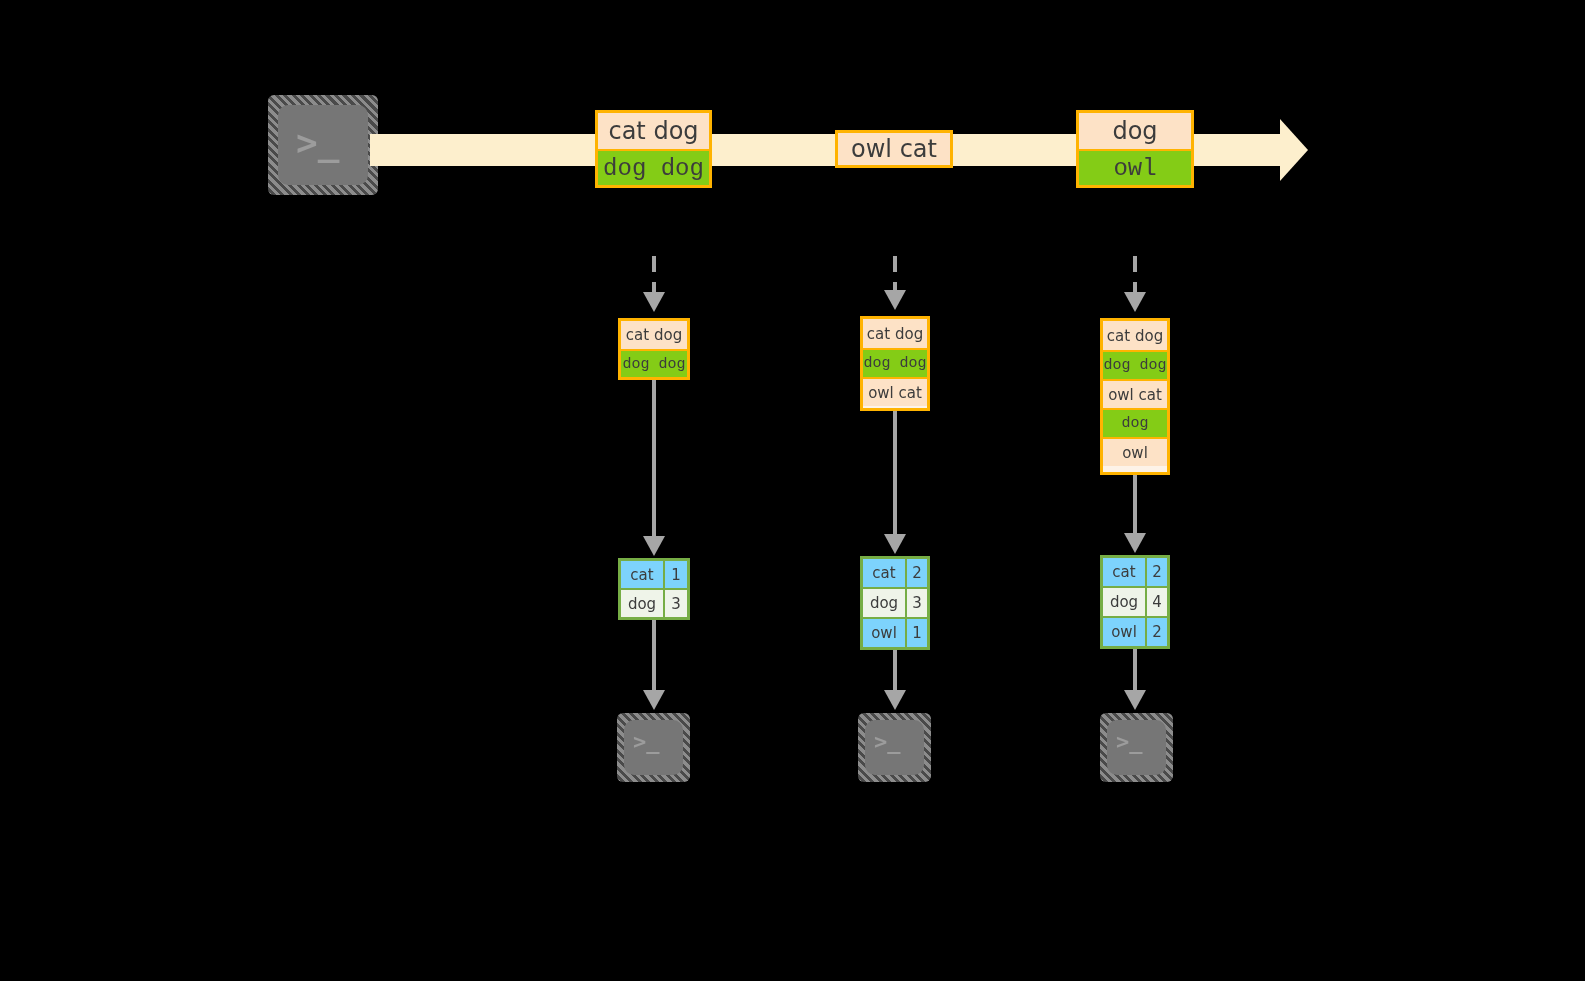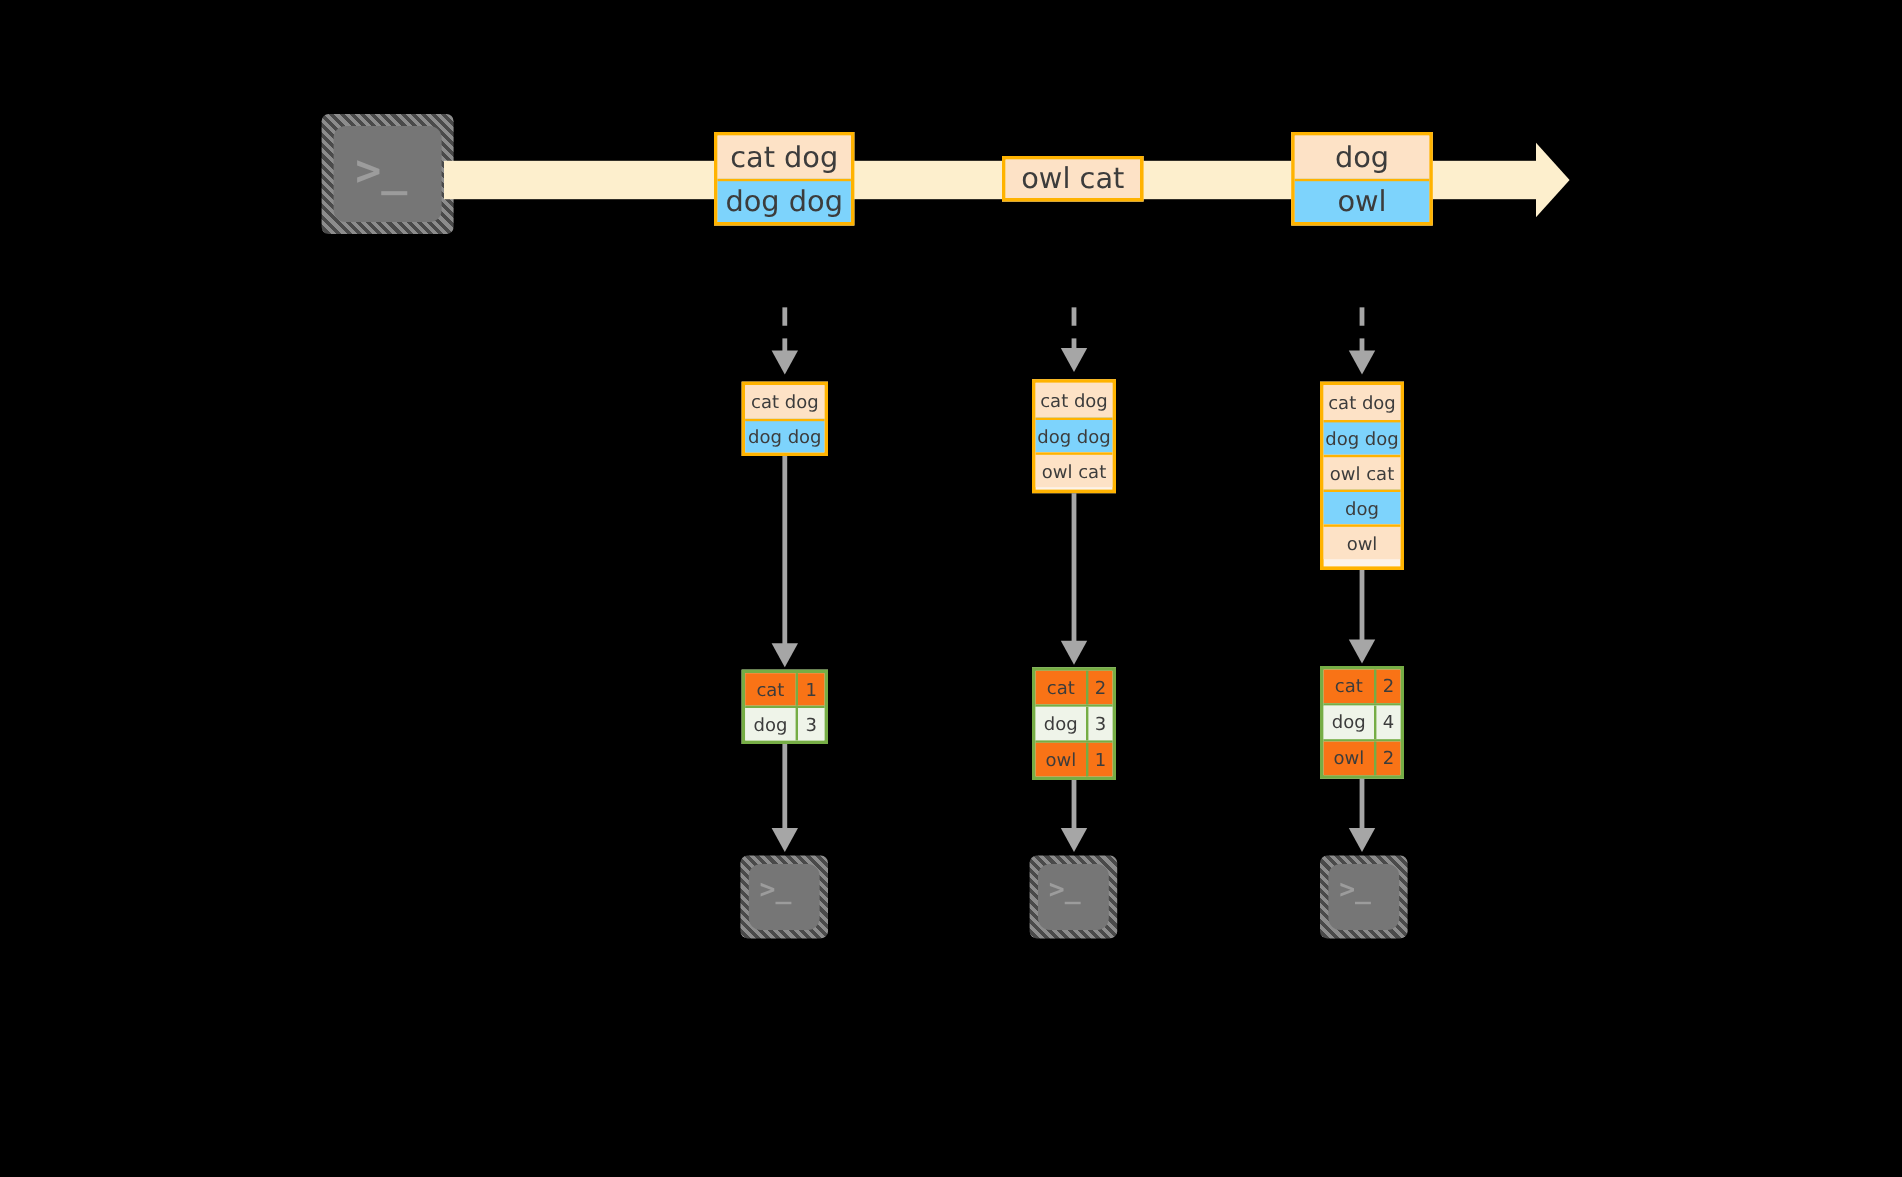--- a/index.html
+++ b/index.html
@@ -71,21 +71,21 @@
   .obox .cell {
     box-sizing: border-box;
     display: flex;
     align-items: center;
     justify-content: center;
     color: #3c3c3c;
     white-space: nowrap;
     overflow: hidden;
   }
   .obox .cell.dark { background: #fde2c6; }
-  .obox .cell.light { background: #7dd3fc; }
+  .obox .cell.light { background: #84cc16; font-family: Liberation Mono, monospace; }
   .obox .cell.sep { border-top: 2px solid #ffb300; }
 
   
   .gbox {
     position: absolute;
     box-sizing: border-box;
     border: 3px solid #76ad45;
     background: #eff4e9;
     display: flex;
     flex-direction: column;
@@ -99,21 +99,21 @@
   .gbox .gcell {
     box-sizing: border-box;
     display: flex;
     align-items: center;
     justify-content: center;
     color: #3c3c3c;
     white-space: nowrap;
   }
   .gbox .gcell.word { flex: 0 0 42px; }
   .gbox .gcell.num  { flex: 1 1 auto; border-left: 2px solid #76ad45; }
-  .gbox .grow.dark  .gcell { background: #f97316; }
+  .gbox .grow.dark  .gcell { background: #7dd3fc; }
   .gbox .grow.light .gcell { background: #eff4e9; }
 
   
   .vline {
     position: absolute;
     background: #a6a6a6;
     width: 4px;
   }
   .vline.dashed {
     background: none;

